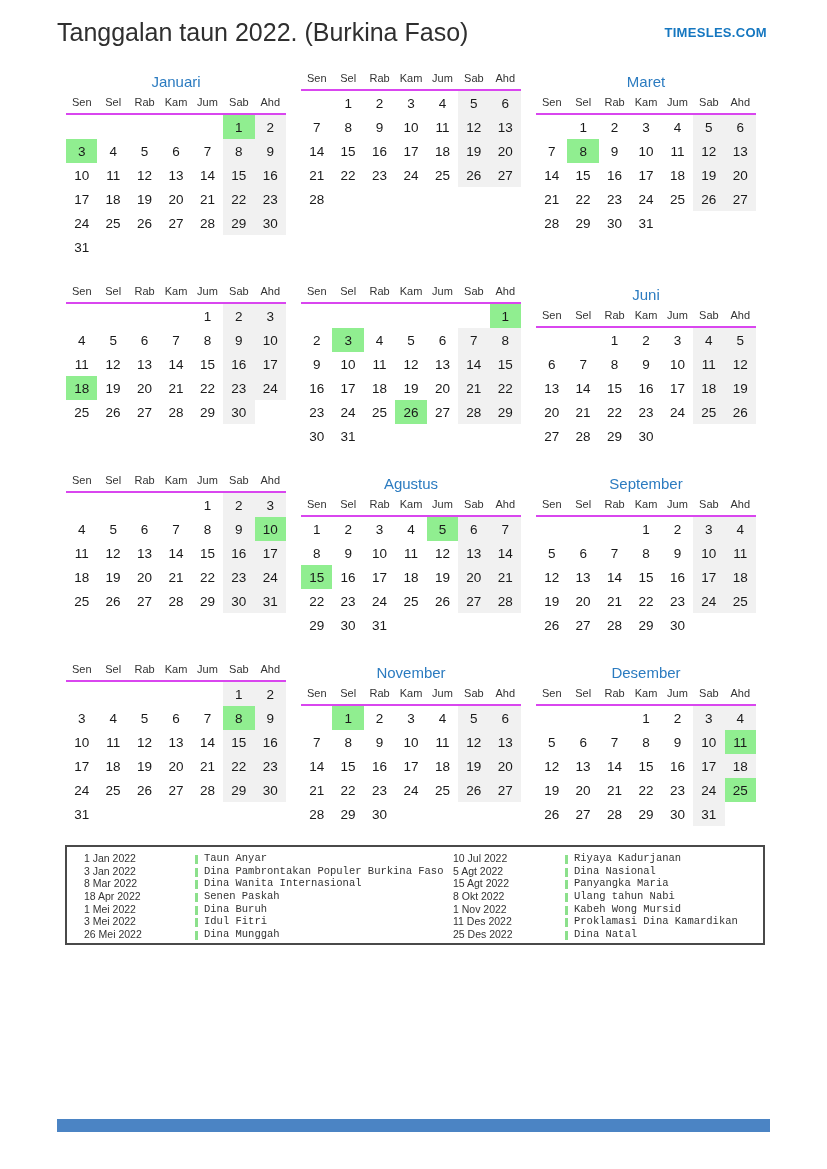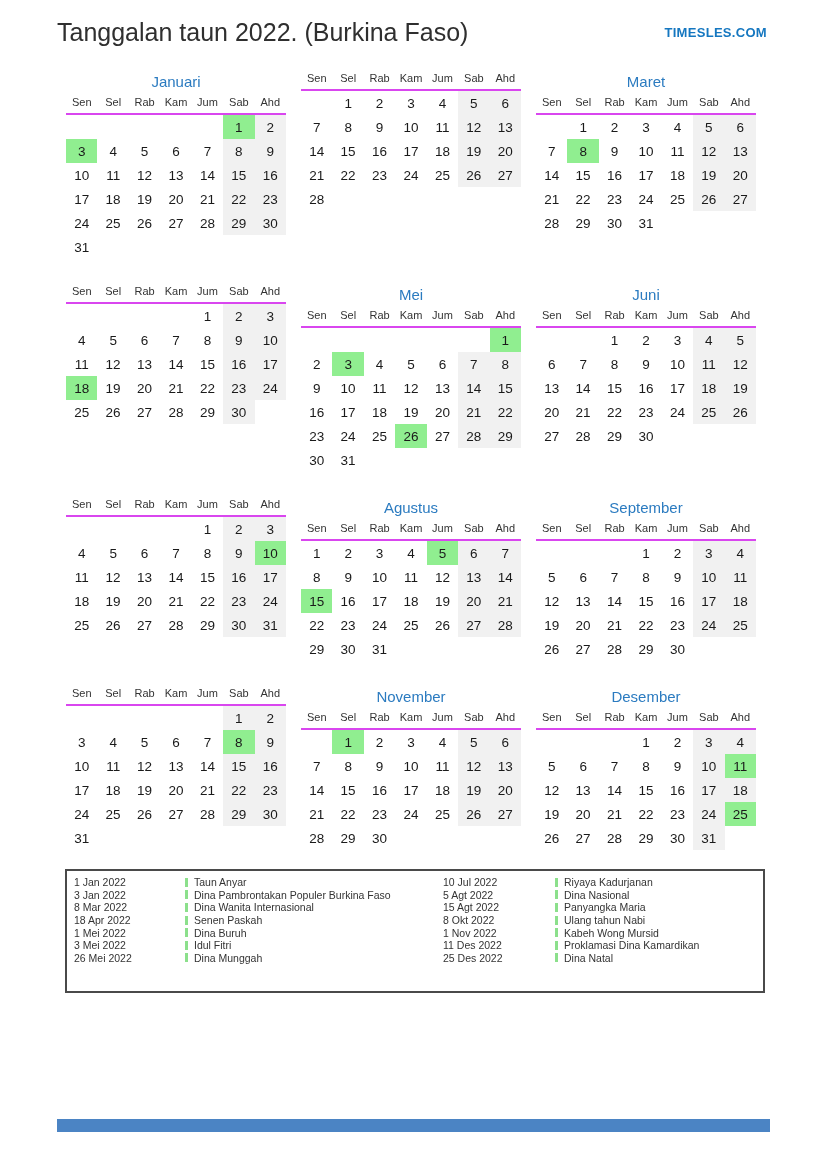--- a/index.html
+++ b/index.html
@@ -49,31 +49,31 @@
     grid-auto-rows:24px;
   }
   .cell {
     display:flex; align-items:center; justify-content:center;
     font-size:13.5px; color:#1a1a1a;
   }
   .cell.weekend { background:#f1f1f1; }
   .cell.holiday { background:#90ee90; }
   .legend-box {
     margin:19px 0 0 65px;
-    width:700px; height:124px;
+    width:700px; height:100px;
     border:2px solid #4a4a4a;
-    padding:5px 0 0 7px;
+    padding:5px 0 0 17px;
     display:grid;
     grid-template-columns:111px 258px 112px auto;
     grid-auto-rows:12.6px;
     align-items:center;
     font-size:10.5px; color:#333333;
   }
   .hdate { white-space:nowrap; }
-  .hname { display:flex; align-items:center; white-space:nowrap; overflow:hidden; }
+  .hname { display:flex; align-items:flex-end; white-space:nowrap; overflow:hidden;font-family:Liberation Mono, monospace; }
   .hmarker {
     display:inline-block; width:3px; height:9px;
     background:#8ce08c; margin-right:6px; flex:none;
   }
   .footer-bar {
     position:absolute; left:57px; top:1119px;
     width:713px; height:13px;
     background:#4b84c4;
   }
 </style>
@@ -265,21 +265,20 @@
         <div class="cell weekend">24</div>
         <div class="cell">25</div>
         <div class="cell">26</div>
         <div class="cell">27</div>
         <div class="cell">28</div>
         <div class="cell">29</div>
         <div class="cell weekend">30</div>
       </div>
     </div>
     <div class="month">
-      <div class="month-title">Mei</div>
       <div class="dow-row">
         <div class="dow">Sen</div>
         <div class="dow">Sel</div>
         <div class="dow">Rab</div>
         <div class="dow">Kam</div>
         <div class="dow">Jum</div>
         <div class="dow">Sab</div>
         <div class="dow">Ahd</div>
       </div>
       <div class="weeks">

